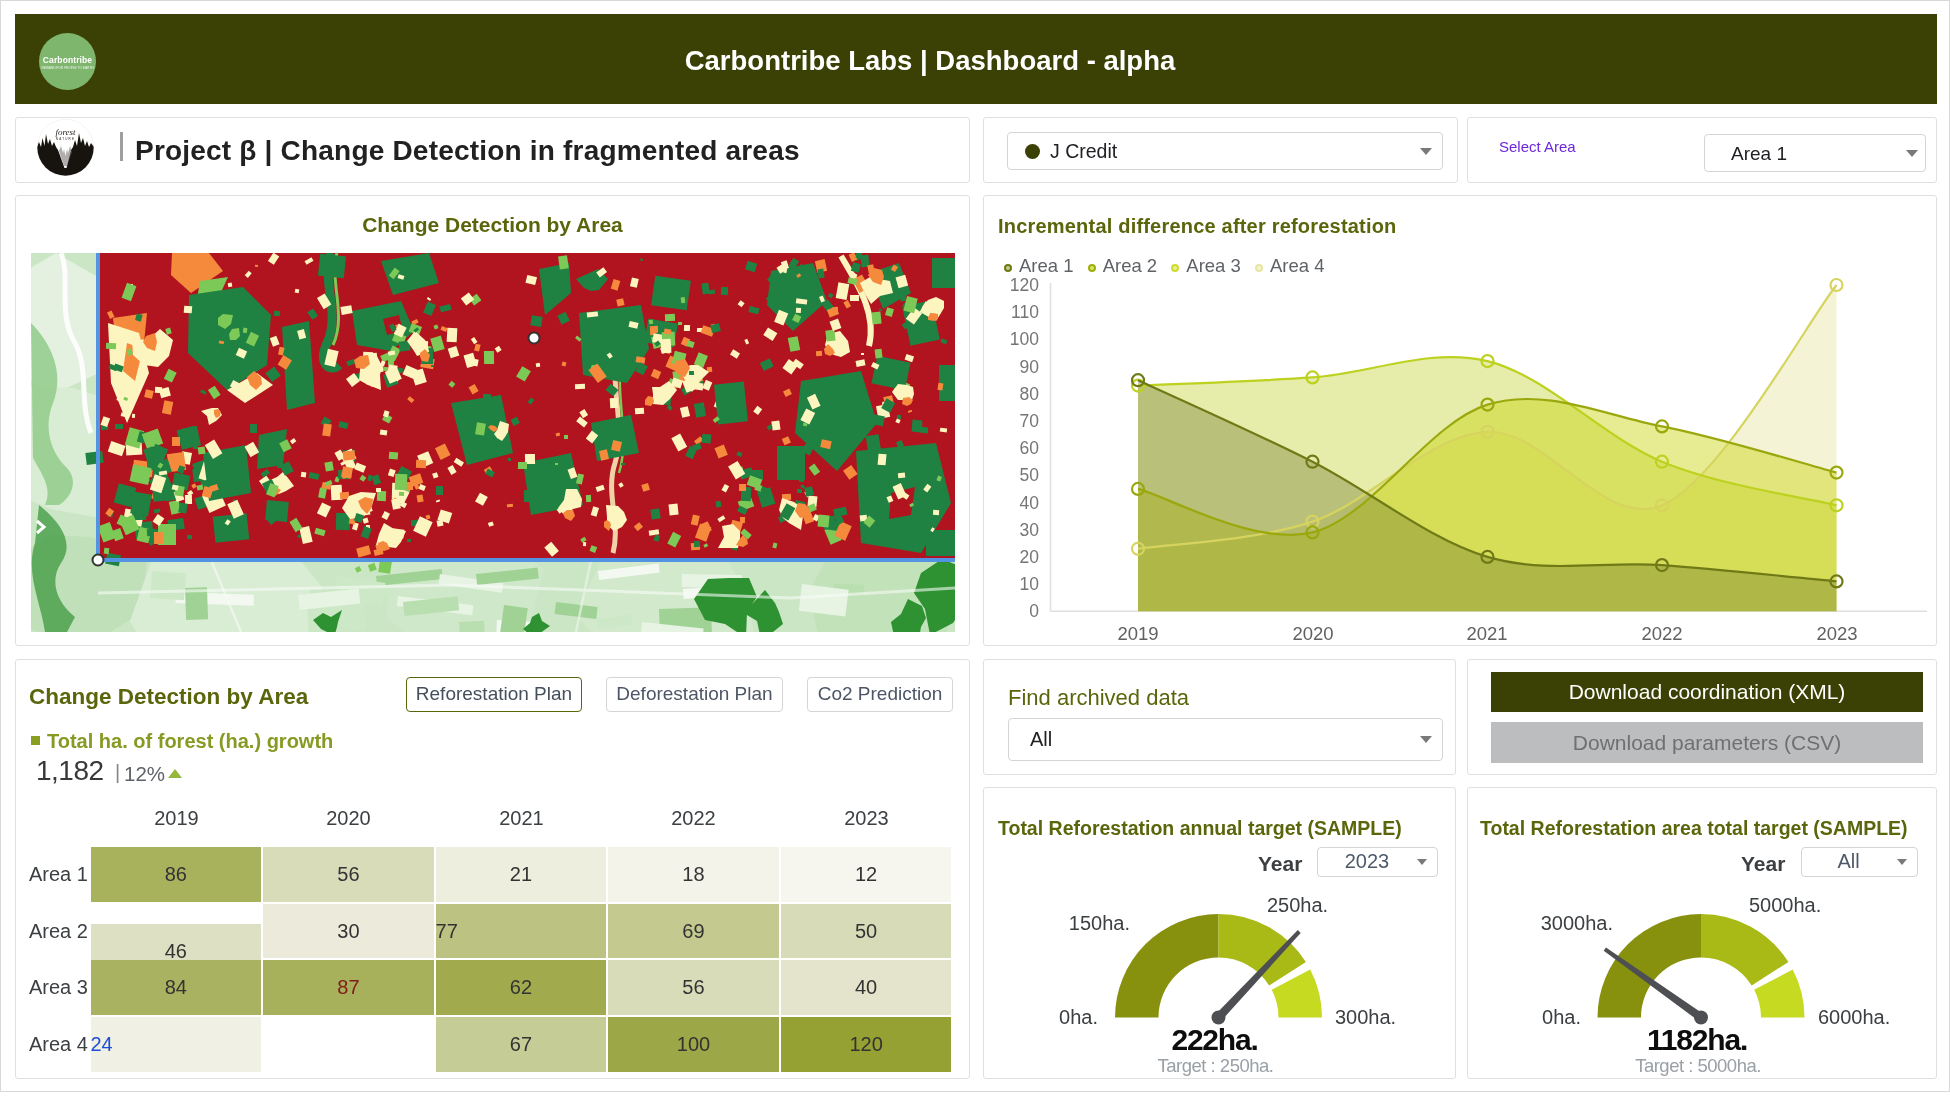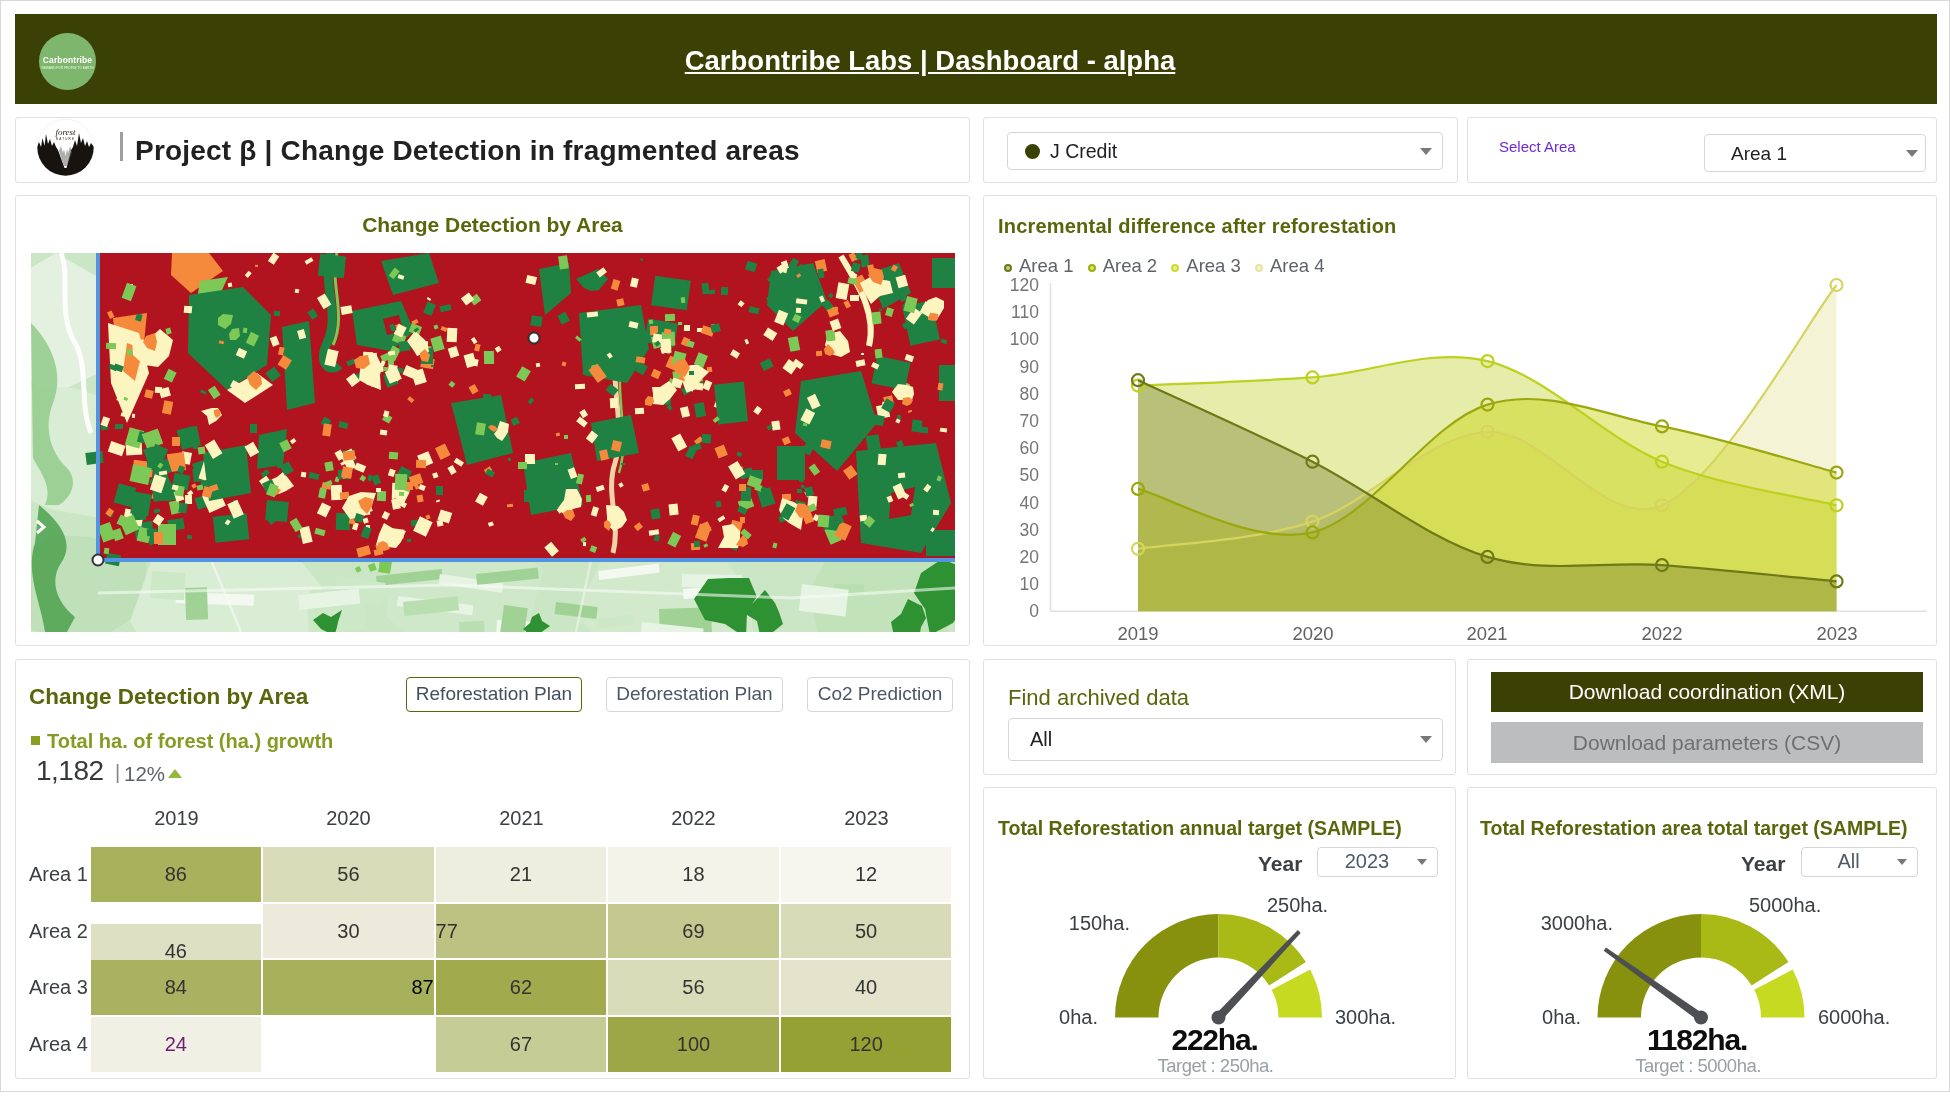--- a/index.html
+++ b/index.html
@@ -11,21 +11,21 @@
 </style>
 </head>
 <body>
 <div class="page">
 
   <div style="position:absolute;left:14px;top:13px;width:1922px;height:90px;background:#3b4104;"></div>
   <div style="position:absolute;left:38px;top:32px;width:57px;height:57px;border-radius:50%;background:#7fb66e;color:#fff;text-align:center;">
      <div style="font-size:8.5px;font-weight:bold;margin-top:22px;letter-spacing:.1px;">Carbontribe</div>
      <div style="font-size:3.2px;margin-top:1px;opacity:.9;white-space:nowrap;">REWARD FOR PEOPLE TO EARTH</div>
   </div>
-  <div style="position:absolute;left:14px;top:44px;width:1830px;height:34px;text-align:center;color:#fff;font-size:27.5px;font-weight:bold;text-decoration:underline;">Carbontribe Labs | Dashboard - alpha</div>
+  <div style="position:absolute;left:14px;top:44px;width:1830px;height:34px;text-align:center;color:#fff;font-size:27.5px;font-weight:bold;">Carbontribe Labs | Dashboard - alpha</div>
 
   <div class="card" style="left:14px;top:116px;width:955px;height:66px;"></div>
   <div style="position:absolute;left:36px;top:118px;width:57px;height:57px;"><svg width="57" height="57" viewBox="0 0 57 57">
 <circle cx="28.5" cy="28.5" r="28.2" fill="#ffffff" stroke="#ececec" stroke-width="0.6"></circle>
 <clipPath id="fc">
           <circle cx="28.5" cy="28.5" r="28.2"></circle>
         </clipPath>
 <g clip-path="url(#fc)">
 <path d="M -3,60 L -3,29 L 0,28 L 2,23 L 4,28 L 5.5,19 L 7.5,27 L 9,15 L 11,25 L 13,20 L 15,27 L 17,23 L 19,28
 L 21,31 L 27.5,49 L 29.5,49 L 34,31 L 36,28 L 38,21 L 40,27 L 42,14 L 44,24 L 46,19 L 48,27 L 50,22 L 52,28 L 54,24 L 57,28 L 60,30 L 60,60 Z" fill="#17130f"></path>
@@ -846,26 +846,26 @@
     <div style="position:absolute;left:607.2px;top:846.0px;width:170.6px;height:54.7px;background:#f3f3e9;text-align:center;line-height:55px;font-size:20px;color:#333;">18</div>
     <div style="position:absolute;left:779.8px;top:846.0px;width:170.6px;height:54.7px;background:#f6f5ee;text-align:center;line-height:55px;font-size:20px;color:#333;">12</div>
     <div style="position:absolute;left:28px;top:919px;font-size:20px;color:#3c4043;">Area 2</div>
     <div style="position:absolute;left:89.5px;top:902.7px;width:170.6px;height:54.7px;background:#dee0c3;text-align:center;line-height:55px;font-size:20px;color:#333;margin-top:20px;">46</div>
     <div style="position:absolute;left:262.1px;top:902.7px;width:170.6px;height:54.7px;background:#eceada;text-align:center;line-height:55px;font-size:20px;color:#333;">30</div>
     <div style="position:absolute;left:434.6px;top:902.7px;width:170.6px;height:54.7px;background:#bcc281;text-align:left;line-height:55px;font-size:20px;color:#333;">77</div>
     <div style="position:absolute;left:607.2px;top:902.7px;width:170.6px;height:54.7px;background:#c4ca8f;text-align:center;line-height:55px;font-size:20px;color:#333;">69</div>
     <div style="position:absolute;left:779.8px;top:902.7px;width:170.6px;height:54.7px;background:#d8dbb7;text-align:center;line-height:55px;font-size:20px;color:#333;">50</div>
     <div style="position:absolute;left:28px;top:975px;font-size:20px;color:#3c4043;">Area 3</div>
     <div style="position:absolute;left:89.5px;top:959.4px;width:170.6px;height:54.7px;background:#a9b260;text-align:center;line-height:55px;font-size:20px;color:#333;">84</div>
-    <div style="position:absolute;left:262.1px;top:959.4px;width:170.6px;height:54.7px;background:#a7b05b;text-align:right;line-height:55px;font-size:20px;color:#000000;">87</div>
+    <div style="position:absolute;left:262.1px;top:959.4px;width:170.6px;height:54.7px;background:#a7b05b;text-align:center;line-height:55px;font-size:20px;color:#7f1d1d;">87</div>
     <div style="position:absolute;left:434.6px;top:959.4px;width:170.6px;height:54.7px;background:#a1ab4e;text-align:center;line-height:55px;font-size:20px;color:#333;">62</div>
     <div style="position:absolute;left:607.2px;top:959.4px;width:170.6px;height:54.7px;background:#d9dcb9;text-align:center;line-height:55px;font-size:20px;color:#333;">56</div>
     <div style="position:absolute;left:779.8px;top:959.4px;width:170.6px;height:54.7px;background:#e3e4cb;text-align:center;line-height:55px;font-size:20px;color:#333;">40</div>
     <div style="position:absolute;left:28px;top:1032px;font-size:20px;color:#3c4043;">Area 4</div>
-    <div style="position:absolute;left:89.5px;top:1016.1px;width:170.6px;height:54.7px;background:#f1f0e4;text-align:center;line-height:55px;font-size:20px;color:#701a75;">24</div>
+    <div style="position:absolute;left:89.5px;top:1016.1px;width:170.6px;height:54.7px;background:#f1f0e4;text-align:left;line-height:55px;font-size:20px;color:#1d4ed8;">24</div>
     <div style="position:absolute;left:434.6px;top:1016.1px;width:170.6px;height:54.7px;background:#c6cc96;text-align:center;line-height:55px;font-size:20px;color:#333;">67</div>
     <div style="position:absolute;left:607.2px;top:1016.1px;width:170.6px;height:54.7px;background:#9ca747;text-align:center;line-height:55px;font-size:20px;color:#333;">100</div>
     <div style="position:absolute;left:779.8px;top:1016.1px;width:170.6px;height:54.7px;background:#95a133;text-align:center;line-height:55px;font-size:20px;color:#333;">120</div>
 
   <div class="card" style="left:982px;top:658px;width:473px;height:116px;"></div>
   <div style="position:absolute;left:1007px;top:684px;font-size:22px;color:#5b650b;">Find archived data</div>
   <div class="sel" style="left:1007px;top:717px;width:435px;height:43px;"></div>
   <div style="position:absolute;left:1029px;top:727px;font-size:20px;color:#202124;">All</div>
   <div class="arrow-down" style="left:1419px;top:735px;"></div>
 

